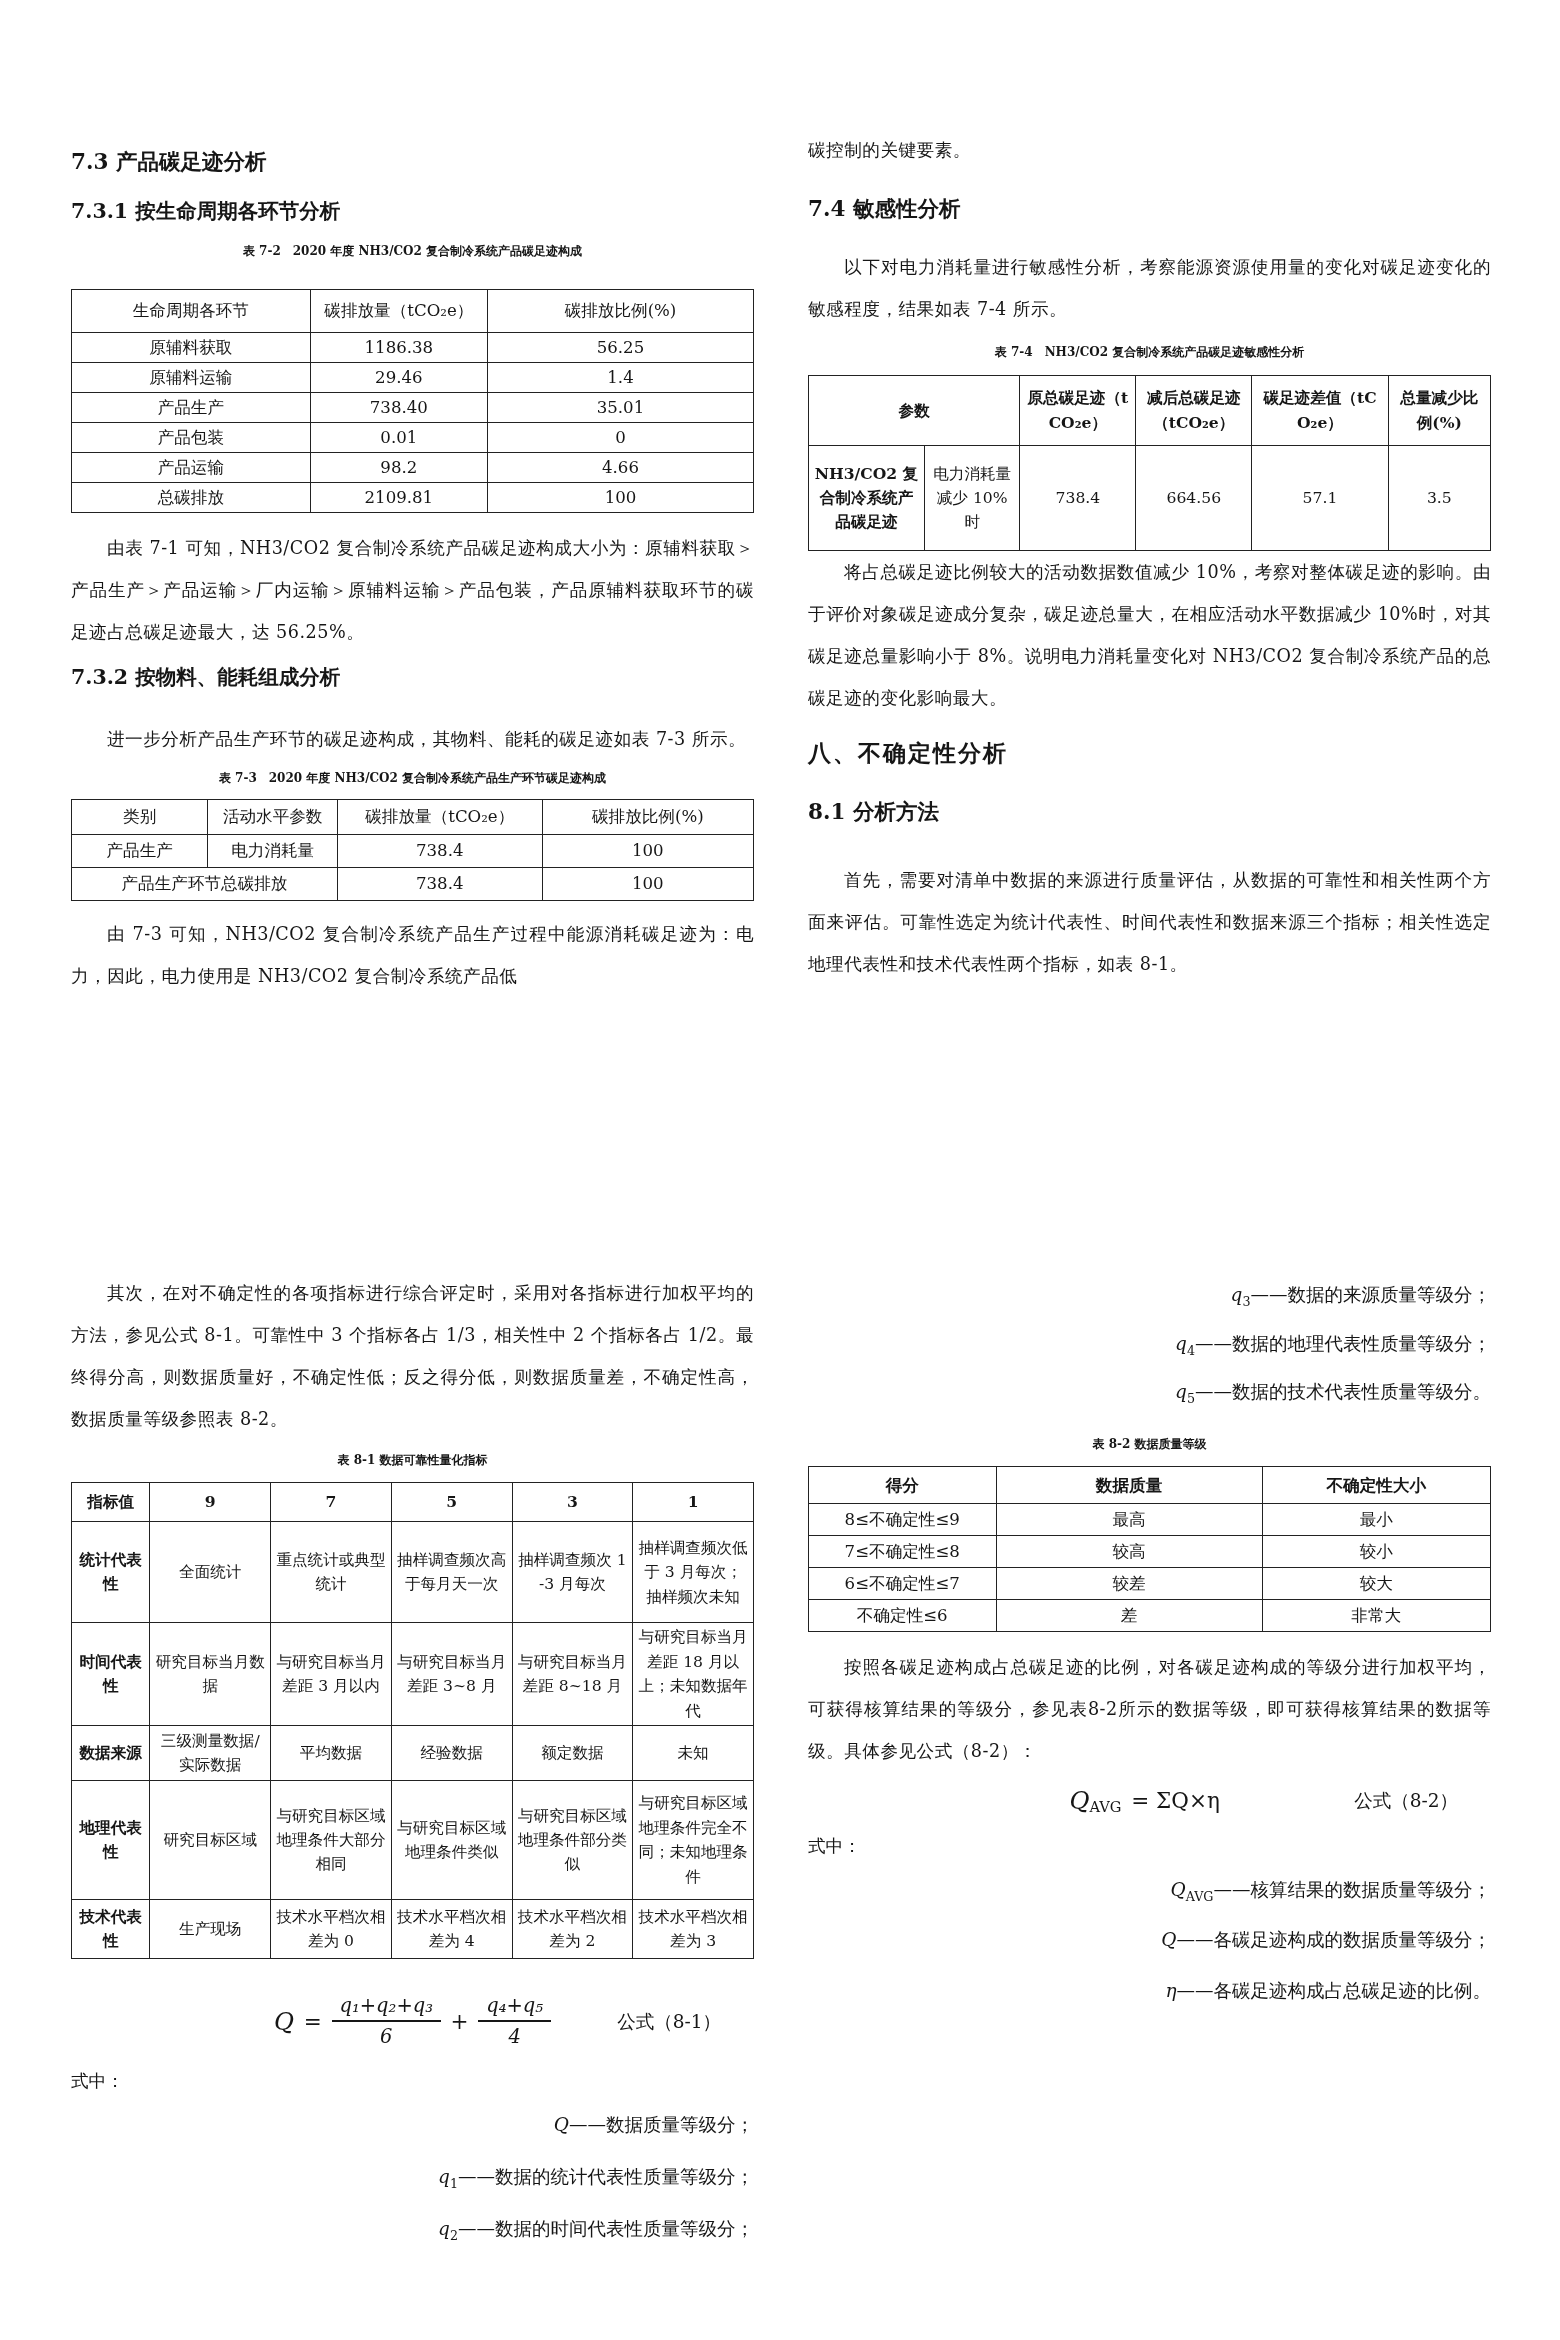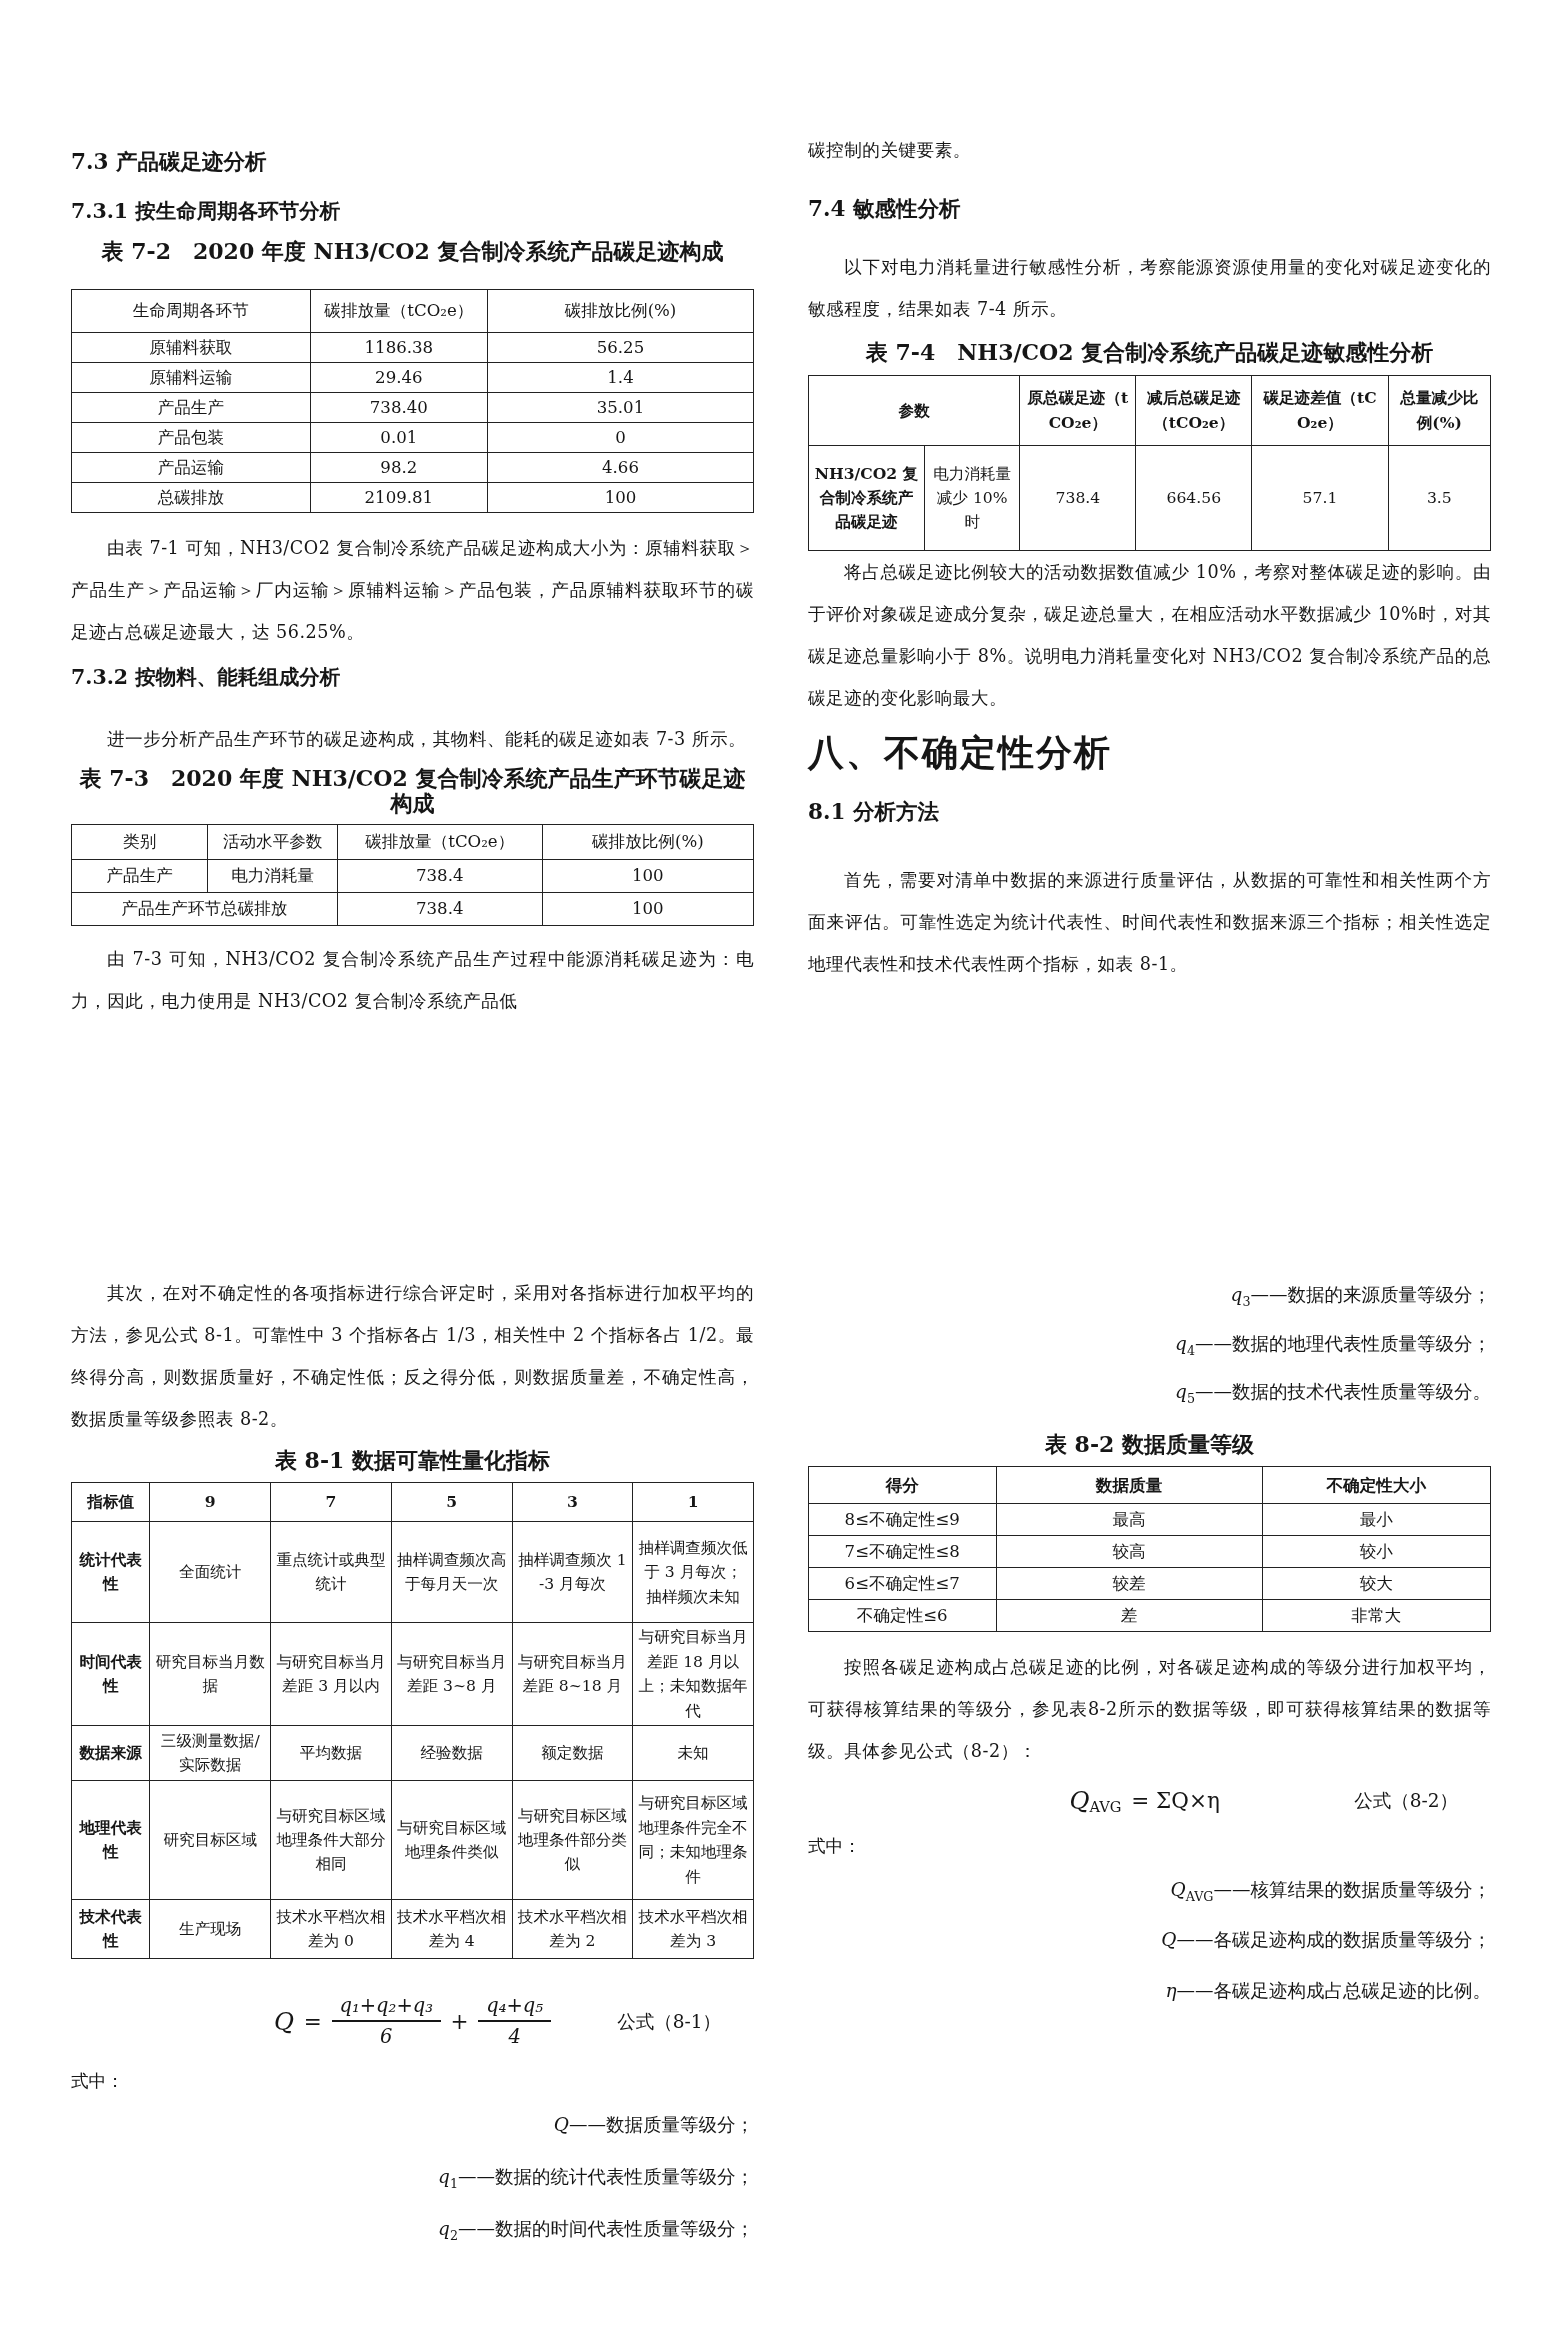--- a/index.html
+++ b/index.html
@@ -10,26 +10,26 @@
     font-family:"DejaVu Serif","Liberation Serif",serif;
   }
   .col { position:absolute; width:683px; }
   #p1-left  { left:71px;  top:137px; }
   #p1-right { left:808px; top:117px; }
   #p2-left  { left:71px;  top:1268px; }
   #p2-right { left:808px; top:1268px; }
 
   .h-sec  { font-size:21.5px; font-weight:bold; line-height:29px; }
   .h-sub  { font-size:20.5px; font-weight:bold; line-height:27px; }
-  .h-big  { font-size:36px; font-weight:bold; line-height:35px; letter-spacing:2px; }
+  .h-big  { font-size:23px; font-weight:bold; line-height:35px; letter-spacing:2px; }
 
   .para { font-size:17.6px; line-height:42px; text-align:justify; letter-spacing:0.5px; }
   .indent { text-indent:36px; }
 
-  .caption { font-size:22px; font-weight:bold; text-align:center; line-height:25px; }
+  .caption { font-size:12px; font-weight:bold; text-align:center; line-height:25px; }
 
   table.tbl { border-collapse:collapse; width:100%; table-layout:fixed; }
   .tbl td {
     border:1.5px solid #222; text-align:center; vertical-align:middle;
     font-size:16.6px; line-height:25px; padding:2px 4.9px; word-break:break-all;
   }
   .bold { font-weight:bold; }
   tr.h44  { height:43px; }  tr.h31 { height:30px; }
   tr.h36  { height:35px; }  tr.h34 { height:33px; }
   tr.h72  { height:70px; }  tr.h108{ height:105px; }

